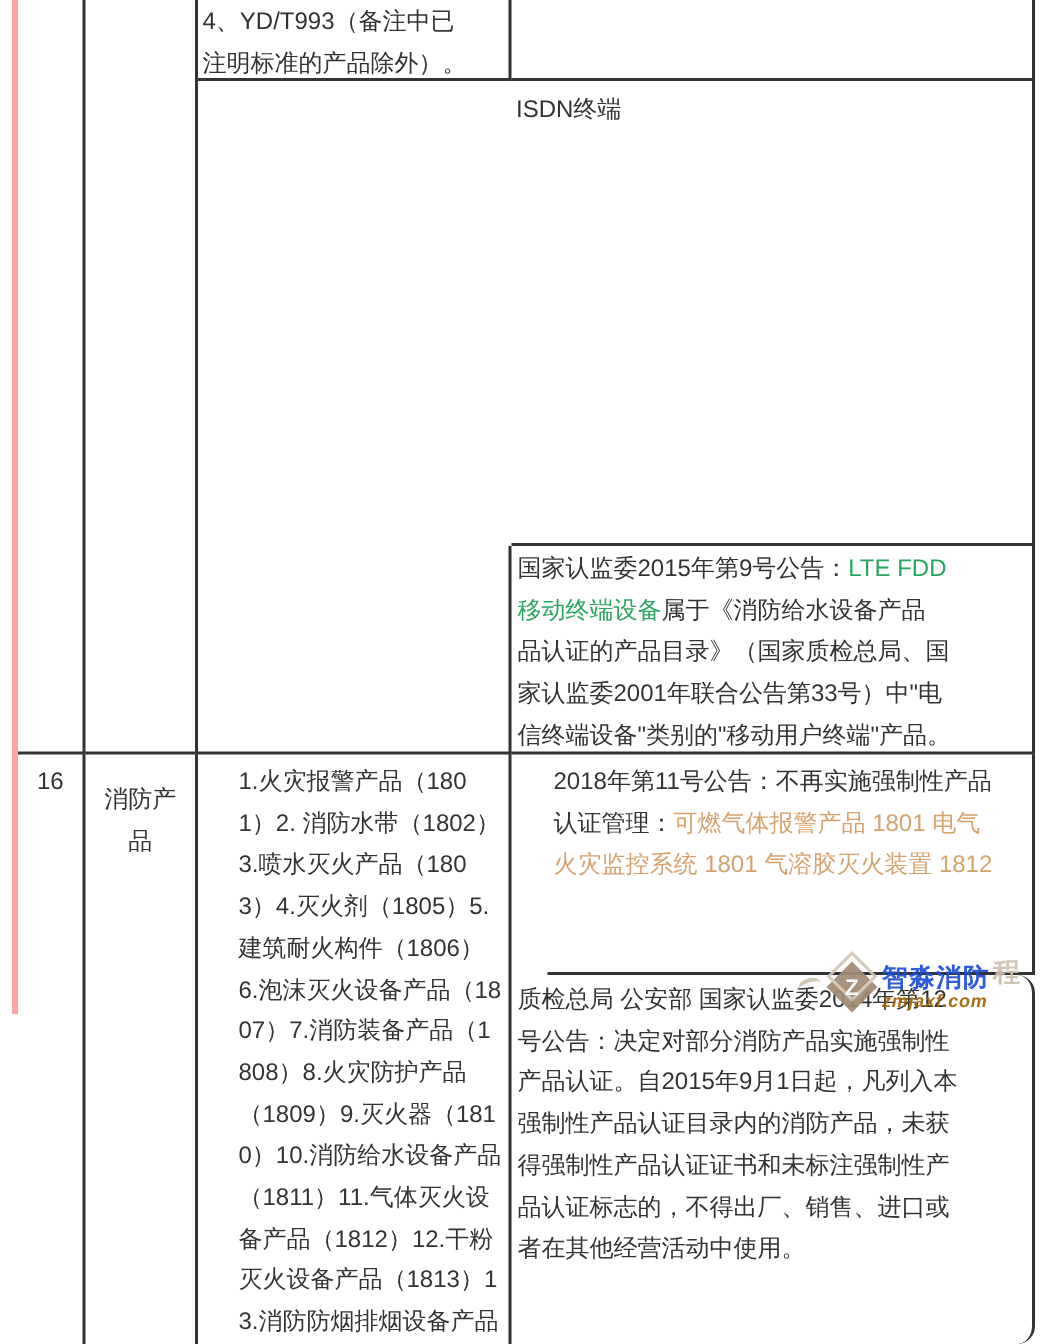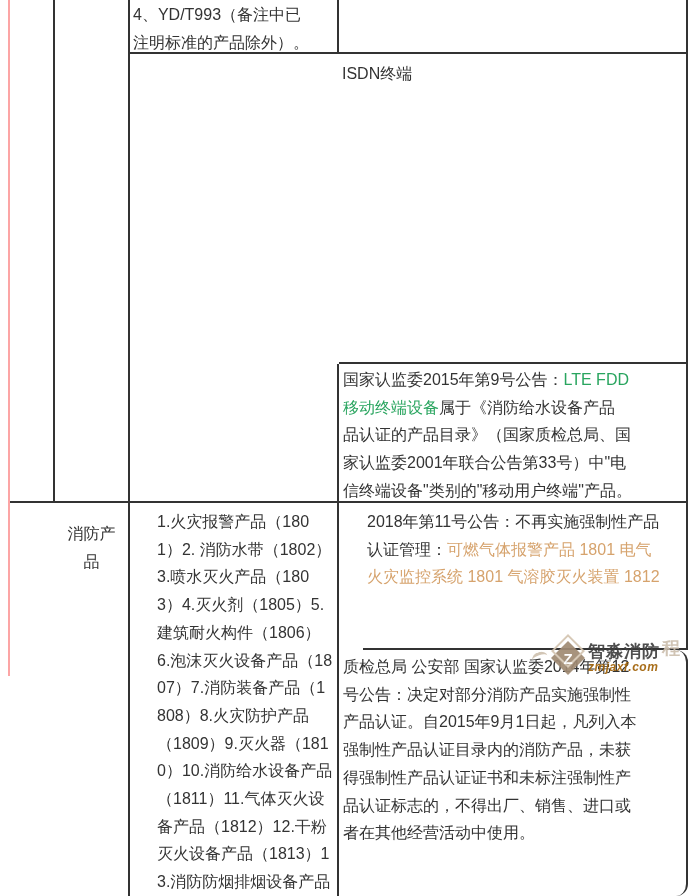--- a/index.html
+++ b/index.html
@@ -8,21 +8,21 @@
     font-family:"Liberation Sans","DejaVu Sans",sans-serif;
     color:#333333;
   }
   .doc-table{
     position:relative;
     margin-left:8px;
     width:678px;height:676px;
     display:grid;
     grid-template-columns:45px 75px 209px 349px;
     grid-template-rows:54px 310px 139px 147px 246px;
-    border-left:2px solid #fca5a5;
+    border-left:4px solid #fca5a5;
     box-sizing:border-box;
   }
   .cell{
     box-sizing:border-box;
     border-right:2px solid #333;
     font-size:16px;
     line-height:27.7px;
     white-space:pre;
     overflow:hidden;
   }
@@ -78,21 +78,21 @@
   }
   .wm-z{
     position:absolute;inset:0;
     display:flex;align-items:center;justify-content:center;
     transform:rotate(-45deg);
     color:#ffffff;font-weight:bold;font-size:15px;
   }
   .wm-textcol{display:flex;flex-direction:column;line-height:1.05;}
   .wm-brandrow{display:flex;align-items:flex-end;}
   .wm-brand{
-    font-size:17px;font-weight:bold;color:#404040;letter-spacing:1px;
+    font-size:17px;font-weight:bold;color:#1d4ed8;letter-spacing:1px;
   }
   .wm-ghost{
     font-size:18px;font-weight:bold;color:#cdbfae;margin-left:2px;transform:translateY(-3px);
   }
   .wm-domain{
     font-size:12px;font-weight:bold;color:#a16207;letter-spacing:.5px;font-style:italic;
   }
 </style>
 </head>
 <body>
@@ -108,20 +108,21 @@
 
   <div class="cell bb c-isdn"><span>ISDN终端</span></div>
 
   <div class="cell bb c-blank-mid"></div>
   <div class="cell bb c-notice2015"><span>国家认监委2015年第9号公告：</span><span class="t-green">LTE FDD
 移动终端设备</span><span>属于《消防给水设备产品
 品认证的产品目录》（国家质检总局、国
 家认监委2001年联合公告第33号）中"电
 信终端设备"类别的"移动用户终端"产品。</span></div>
 
+  <div class="cell c-num16"><span>16</span></div>
   <div class="cell c-cat16"><span>消防产
 品</span></div>
   <div class="cell c-fire"><span>1.火灾报警产品（180
 1）2. 消防水带（1802）
 3.喷水灭火产品（180
 3）4.灭火剂（1805）5.
 建筑耐火构件（1806）
 6.泡沫灭火设备产品（18
 07）7.消防装备产品（1
 808）8.火灾防护产品

